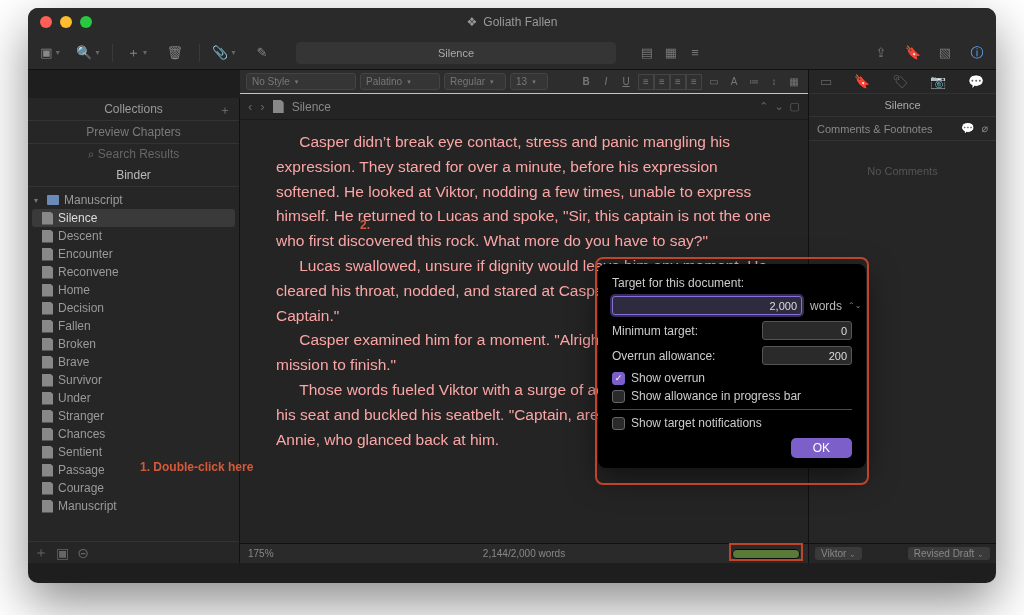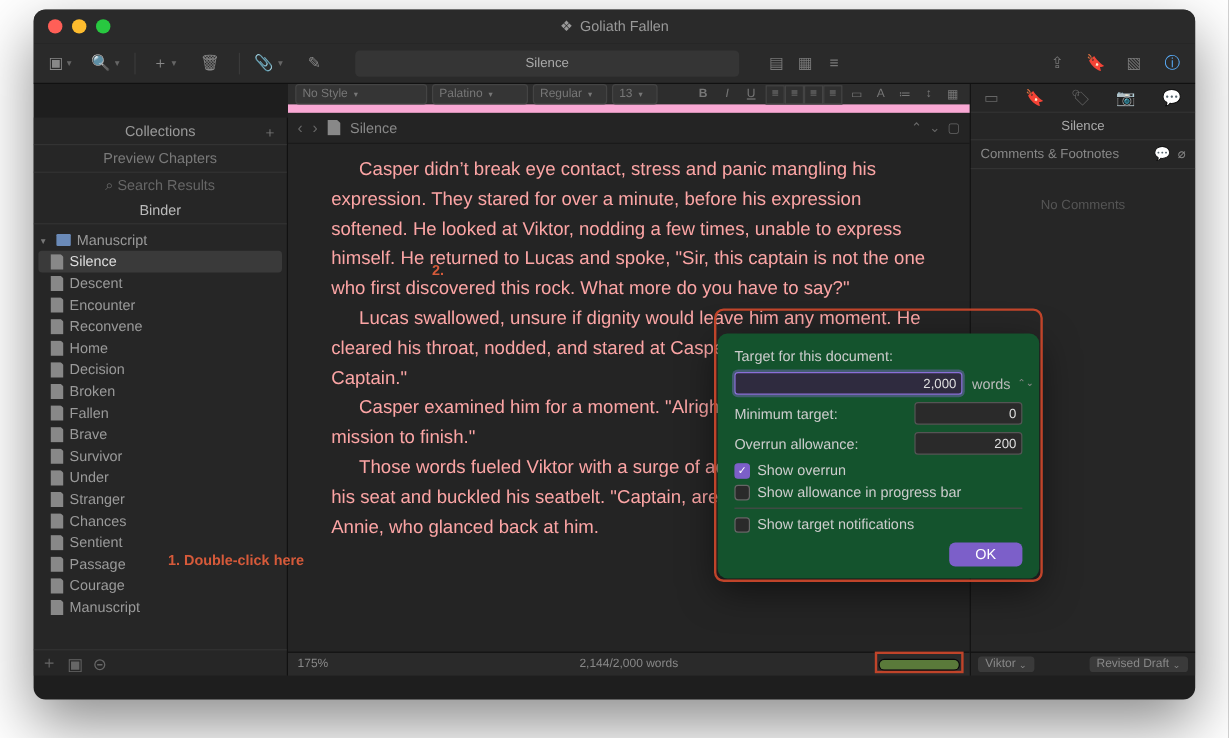--- a/index.html
+++ b/index.html
@@ -35,21 +35,21 @@
 .tree { flex: 1; overflow: hidden; padding: 4px 0; }
 .tree-row { display: flex; align-items: center; gap: 5px; padding: 2px 6px 2px 14px; color: #9a9a9a; position: relative; }
 .tree-row.top { padding-left: 6px; }
 .tree-row.sel { background: #3a3a3a; color: #ddd; border-radius: 3px; margin: 0 4px; padding-left: 10px; }
 .disclose { font-size: 8px; color: #777; width:8px; }
 .doc-icon { width: 11px; height: 13px; background: #888; clip-path: polygon(0 0, 75% 0, 100% 20%, 100% 100%, 0 100%); flex-shrink: 0; }
 .folder-icon { width: 12px; height: 10px; background: #6a8ab8; border-radius: 1px; flex-shrink: 0; }
 .binder-footer { height: 22px; border-top: 1px solid #333; display: flex; align-items: center; gap: 8px; padding: 0 6px; color: #666; font-size: 14px; }
 
 .editor { flex: 1; display: flex; flex-direction: column; background: #242424; position: relative; }
-.fmtbar { height: 24px; background: #2d2d2d; border-bottom: 7px solid #f9a8d4; display: flex; align-items: center; gap: 4px; padding: 0 6px; font-size: 10px; color: #777; }
+.fmtbar { height: 24px; background: #2d2d2d; border-bottom: 1px solid #f9a8d4; display: flex; align-items: center; gap: 4px; padding: 0 6px; font-size: 10px; color: #777; }
 .fmtsel { background: #353535; border: 1px solid #444; border-radius: 3px; height: 17px; display: flex; align-items: center; padding: 0 5px; gap: 3px; }
 .fmtsel::after { content: "▾"; font-size: 7px; margin-left: 2px; }
 .fmtsq { width: 16px; height: 16px; display:flex; align-items:center; justify-content:center; }
 .align-group { display:flex; }
 .align-group .fmtsq { border:1px solid #444; background:#303030;}
 .doc-header { height: 26px; display: flex; align-items: center; padding: 0 8px; gap: 8px; color: #888; font-size: 12px; border-bottom: 1px solid #1a1a1a; }
 .doc-header .nav { color: #666; font-size: 13px; }
 .doc-header .spacer { flex: 1; }
 .doc-header .winctl { color: #666; font-size: 11px; display:flex; gap:6px;}
 .prose { flex: 1; padding: 10px 36px; color: #fca5a5; font-family: Georgia, 'Times New Roman', serif; font-size: 15.5px; line-height: 1.6; overflow: hidden; text-indent: 1.5em; }
@@ -65,21 +65,21 @@
 .insp-tabs { height: 24px; display: flex; justify-content: space-around; align-items: center; border-bottom: 1px solid #333; color: #666; }
 .insp-tabs span { font-size: 13px; }
 .insp-title { text-align: center; padding: 5px; color: #aaa; border-bottom: 1px solid #333;}
 .insp-sub { padding: 5px 8px; color: #888; display:flex; align-items:center; border-bottom:1px solid #333;}
 .insp-sub .spacer{flex:1;}
 .insp-body { flex:1; display:flex; justify-content:center; padding-top:24px; color:#555;}
 .insp-footer { height:20px; border-top:1px solid #111; display:flex; align-items:center; padding:0 6px; gap:6px; font-size:10px; color:#888;}
 .insp-footer .sel-box{ background:#3a3a3a; padding:1px 6px; border-radius:3px; display:flex; align-items:center; gap:3px;}
 .insp-footer .sel-box::after{content:"⌃"; font-size:8px; transform:rotate(180deg);}
 
-.dialog { position: absolute; left: 358px; top: 208px; width: 268px; background: #14532d; border-radius: 8px; padding: 12px 14px 10px; color: #ddd; font-size: 12px; box-shadow: 0 10px 30px rgba(0,0,0,0.5); }
+.dialog { position: absolute; left: 358px; top: 194px; width: 268px; background: #000000; border-radius: 8px; padding: 12px 14px 10px; color: #ddd; font-size: 12px; box-shadow: 0 10px 30px rgba(0,0,0,0.5); }
 .dlg-border { position:absolute; left:355px; top:187px; width:274px; height:228px; border:2px solid #c0442a; border-radius:8px; pointer-events:none;}
 .dlg-row { display: flex; align-items: center; margin: 6px 0; gap: 8px; }
 .dlg-row label { flex: 1; color:#ccc;}
 .dlg-input { width: 90px; background: #2a2a2a; border: 1px solid #555; color: #ddd; height: 19px; text-align: right; padding: 0 4px; font-size: 11px; border-radius:3px;}
 .dlg-input.focus { border: 1px solid #8a6fd8; box-shadow: 0 0 0 2px rgba(138,111,216,0.4); background:#2f2b3f;}
 .dlg-unit { width: 42px; display:flex; align-items:center; gap:2px; color:#bbb;}
 .dlg-unit::after{content:"⌃⌄"; font-size:8px; line-height:6px; margin-left:4px; color:#888;}
 .dlg-chk { display:flex; align-items:center; gap:6px; margin:4px 0; color:#ccc;}
 .chkbox { width:13px; height:13px; border:1px solid #666; border-radius:3px; background:#2a2a2a; display:flex; align-items:center; justify-content:center; font-size:9px; color:#fff;}
 .chkbox.on { background:#7c5fc9; border-color:#7c5fc9;}
@@ -167,25 +167,25 @@
         <div class="tree-row">
             <span class="doc-icon"></span>
             <span>Home</span>
           </div>
         <div class="tree-row">
             <span class="doc-icon"></span>
             <span>Decision</span>
           </div>
         <div class="tree-row">
             <span class="doc-icon"></span>
+            <span>Fallen</span>
+          </div>
+        <div class="tree-row">
+            <span class="doc-icon"></span>
             <span>Broken</span>
-          </div>
-        <div class="tree-row">
-            <span class="doc-icon"></span>
-            <span>Fallen</span>
           </div>
         <div class="tree-row">
             <span class="doc-icon"></span>
             <span>Brave</span>
           </div>
         <div class="tree-row">
             <span class="doc-icon"></span>
             <span>Survivor</span>
           </div>
         <div class="tree-row">

